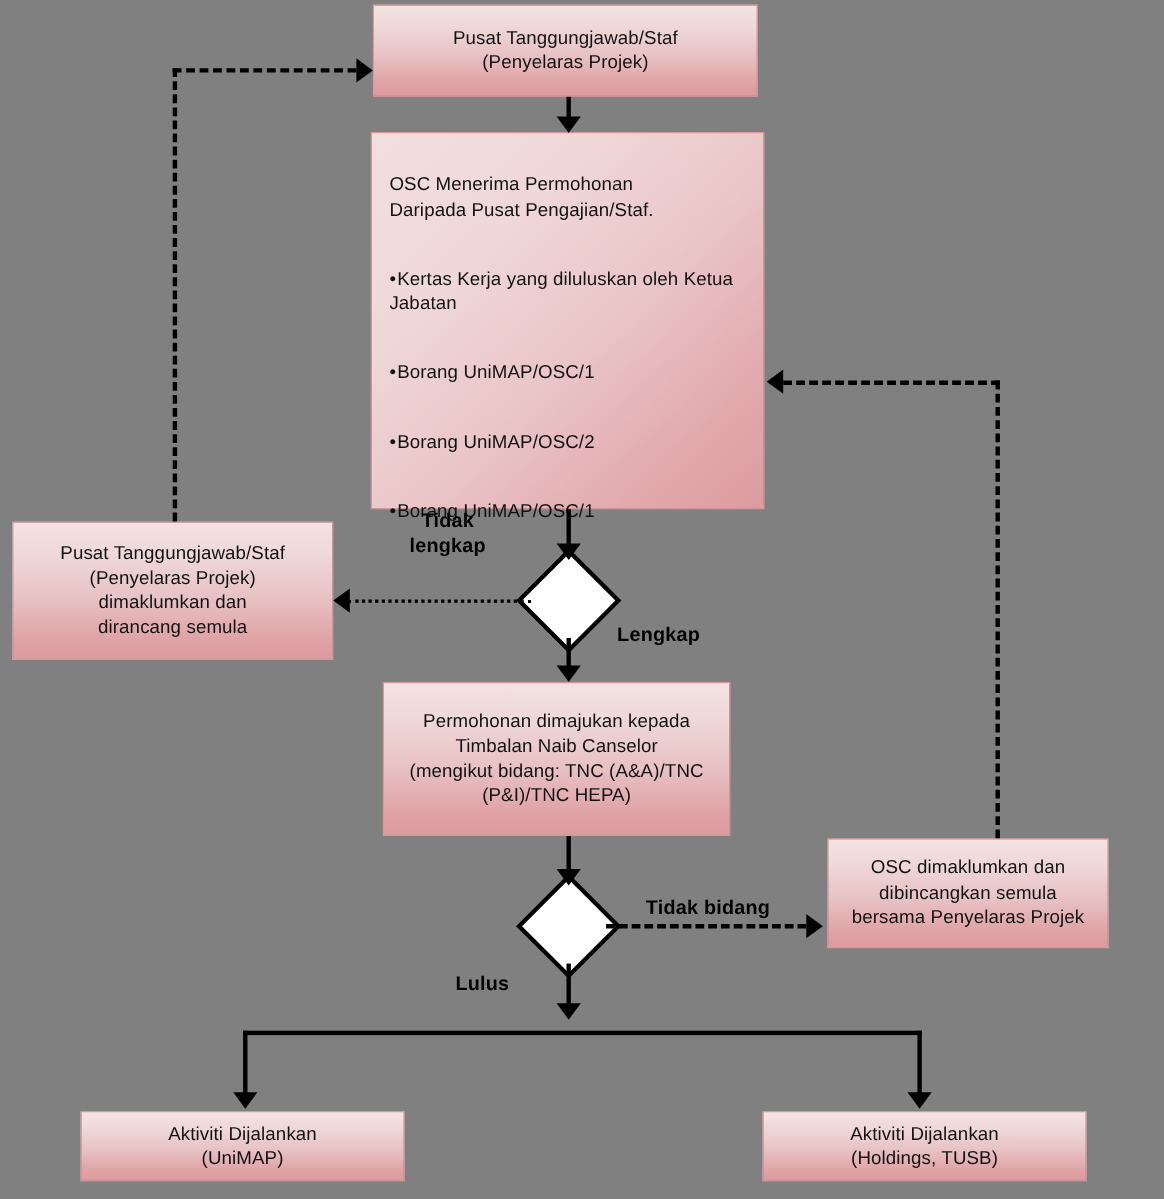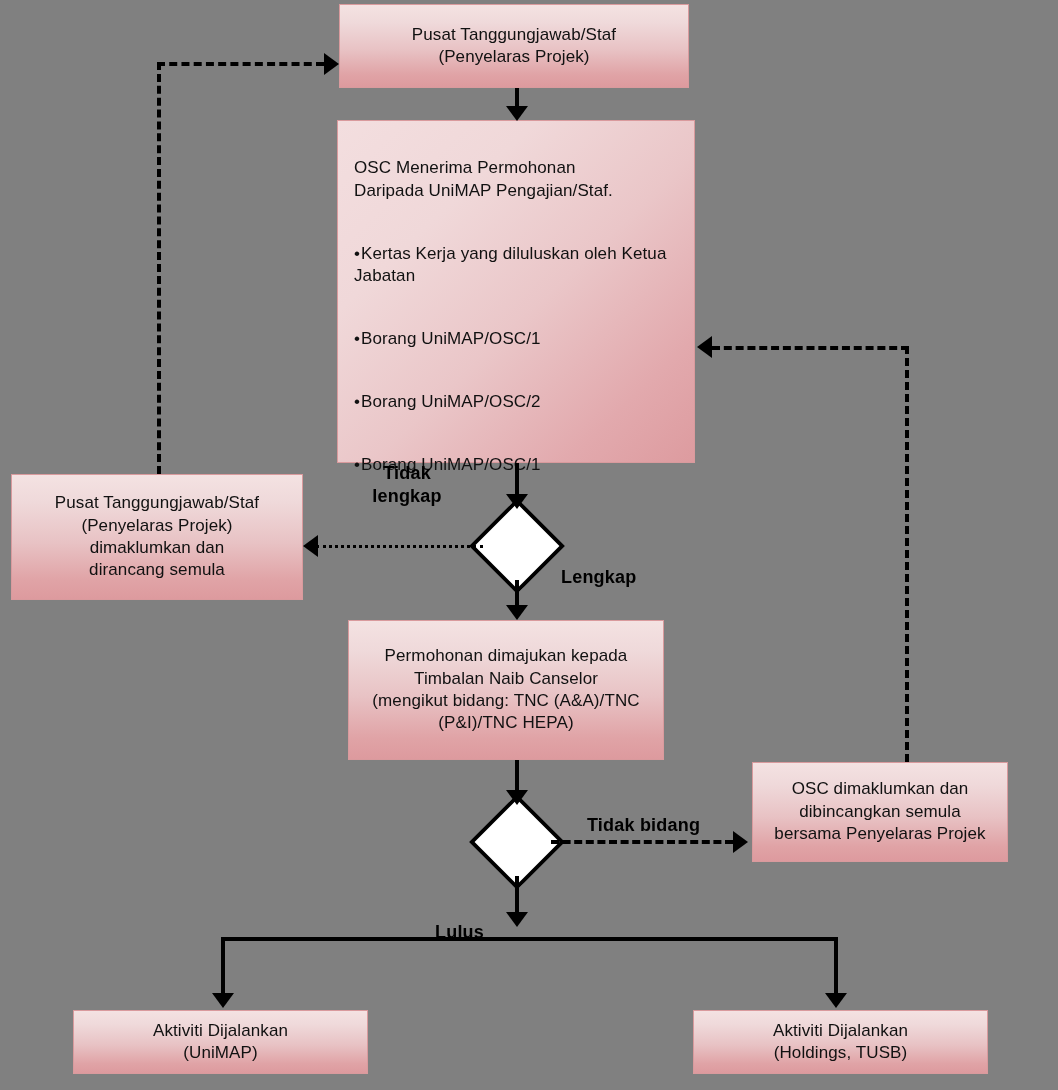--- a/index.html
+++ b/index.html
@@ -127,21 +127,21 @@
 
 <div id="canvas">
 
   <div class="node" style="left:339px; top:4px; width:350px; height:84px;">
     <div class="txt"><span>Pusat Tanggungjawab/Staf</span><br><span>(Penyelaras Projek)</span></div>
   </div>
 
   <div class="node osc-box" style="left:337px; top:120px; width:358px; height:343px;">
     <div class="txt">
       <p class="osc-head">OSC Menerima Permohonan
-Daripada UniMAP Pengajian/Staf.</p>
+Daripada Pusat Pengajian/Staf.</p>
       <p class="osc-bullet"><span class="bdot">•</span><span>Kertas Kerja yang diluluskan oleh Ketua Jabatan</span></p>
       <p class="osc-bullet"><span class="bdot">•</span><span>Borang UniMAP/OSC/1</span></p>
       <p class="osc-bullet"><span class="bdot">•</span><span>Borang UniMAP/OSC/2</span></p>
       <p class="osc-bullet"><span class="bdot">•</span><span>Borang UniMAP/OSC/1</span></p>
     </div>
   </div>
 
   <div class="node" style="left:11px; top:474px; width:292px; height:126px;">
     <div class="txt">Pusat Tanggungjawab/Staf
 (Penyelaras Projek)
@@ -213,15 +213,15 @@
   <div class="edge vline" style="left:834px; top:937px; width:4px; height:58px;"></div>
   <div class="arrow-down" style="left:825px; top:993px;"></div>
 
   <div class="edge-label" style="left:352px; top:462px; width:110px;">Tidak
 lengkap</div>
 
   <div class="edge-label" style="left:561px; top:566px; width:110px; text-align:left;">Lengkap</div>
 
   <div class="edge-label" style="left:587px; top:814px; width:120px; text-align:left;">Tidak bidang</div>
 
-  <div class="edge-label" style="left:414px; top:883px; width:70px; text-align:right;margin-top:38px;">Lulus</div>
+  <div class="edge-label" style="left:414px; top:883px; width:70px; text-align:left;">Lulus</div>
 
 </div>
 
 </body></html>

